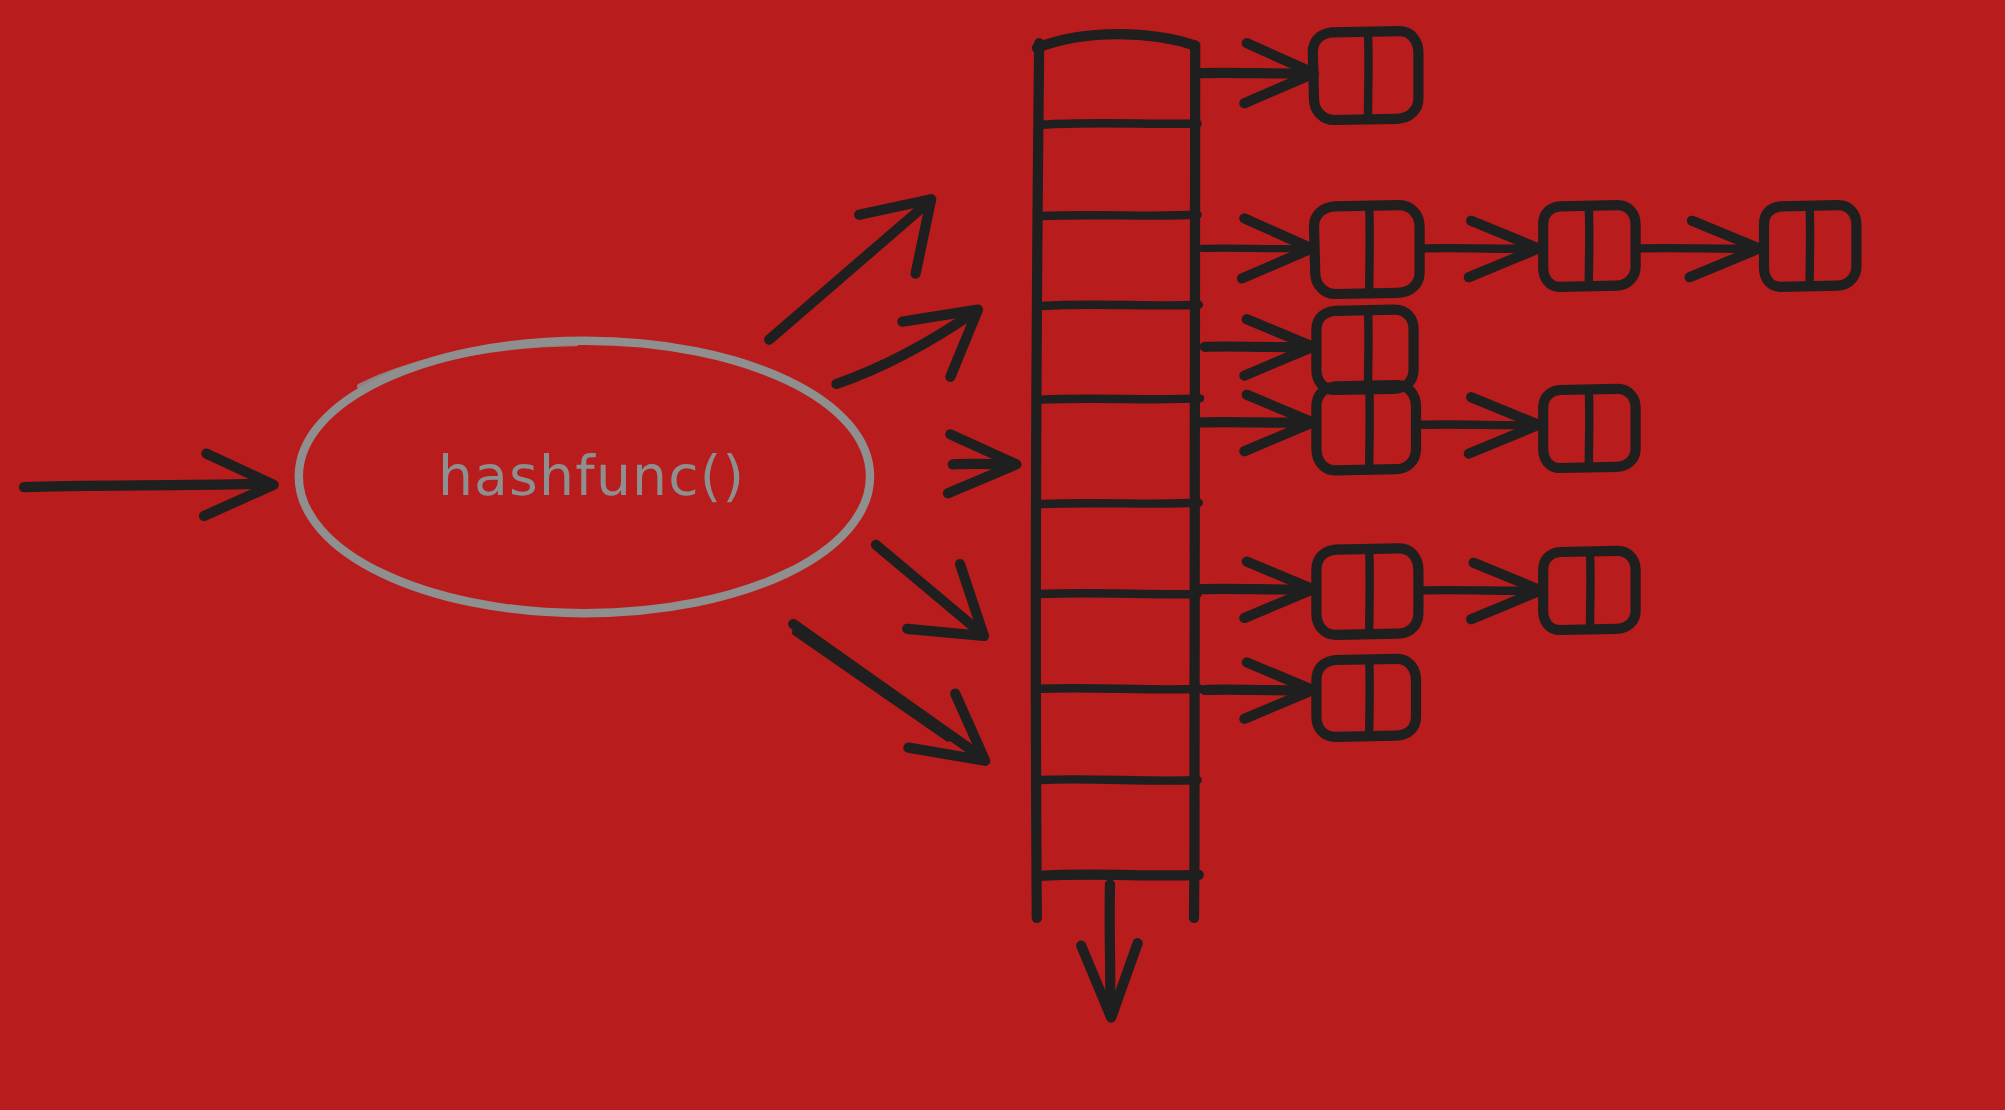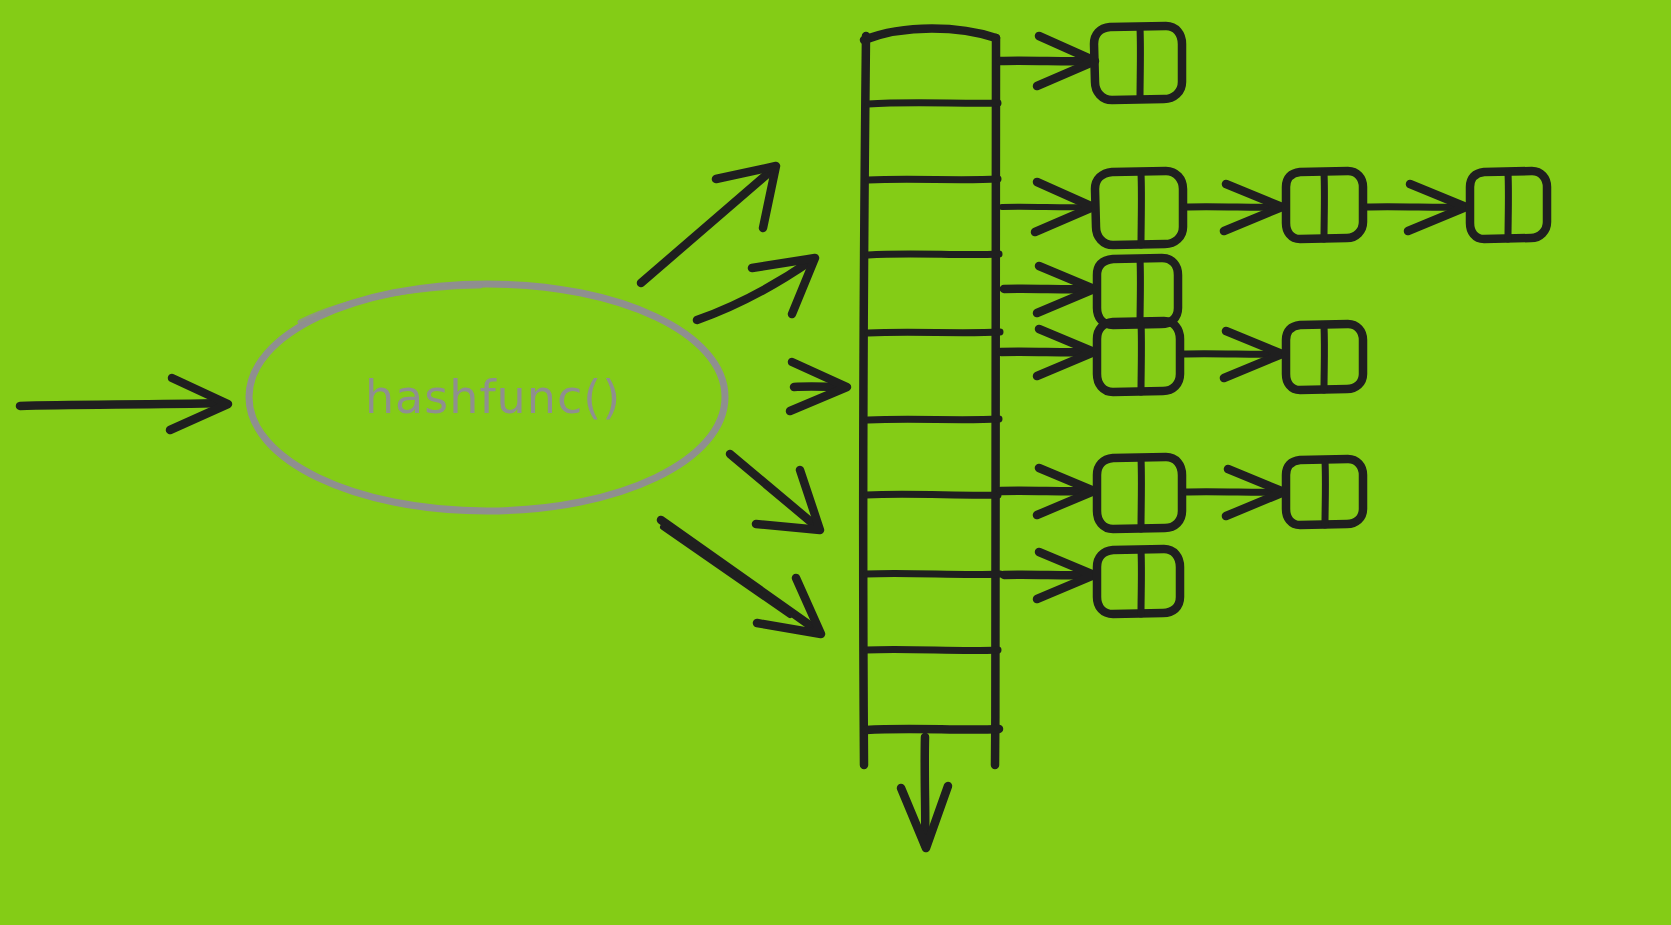--- a/index.html
+++ b/index.html
@@ -7,21 +7,21 @@
     padding: 0;
     background: #ffffff;
   }
   body {
     font-family: "Liberation Sans", sans-serif;
   }
   #canvas {
     position: relative;
     width: 1671px;
     height: 925px;
-    background: #84cc16;
+    background: #b91c1c;
     overflow: hidden;
   }
   svg.diagram {
     position: absolute;
     left: 0;
     top: 0;
     width: 1671px;
     height: 925px;
     display: block;
   }

